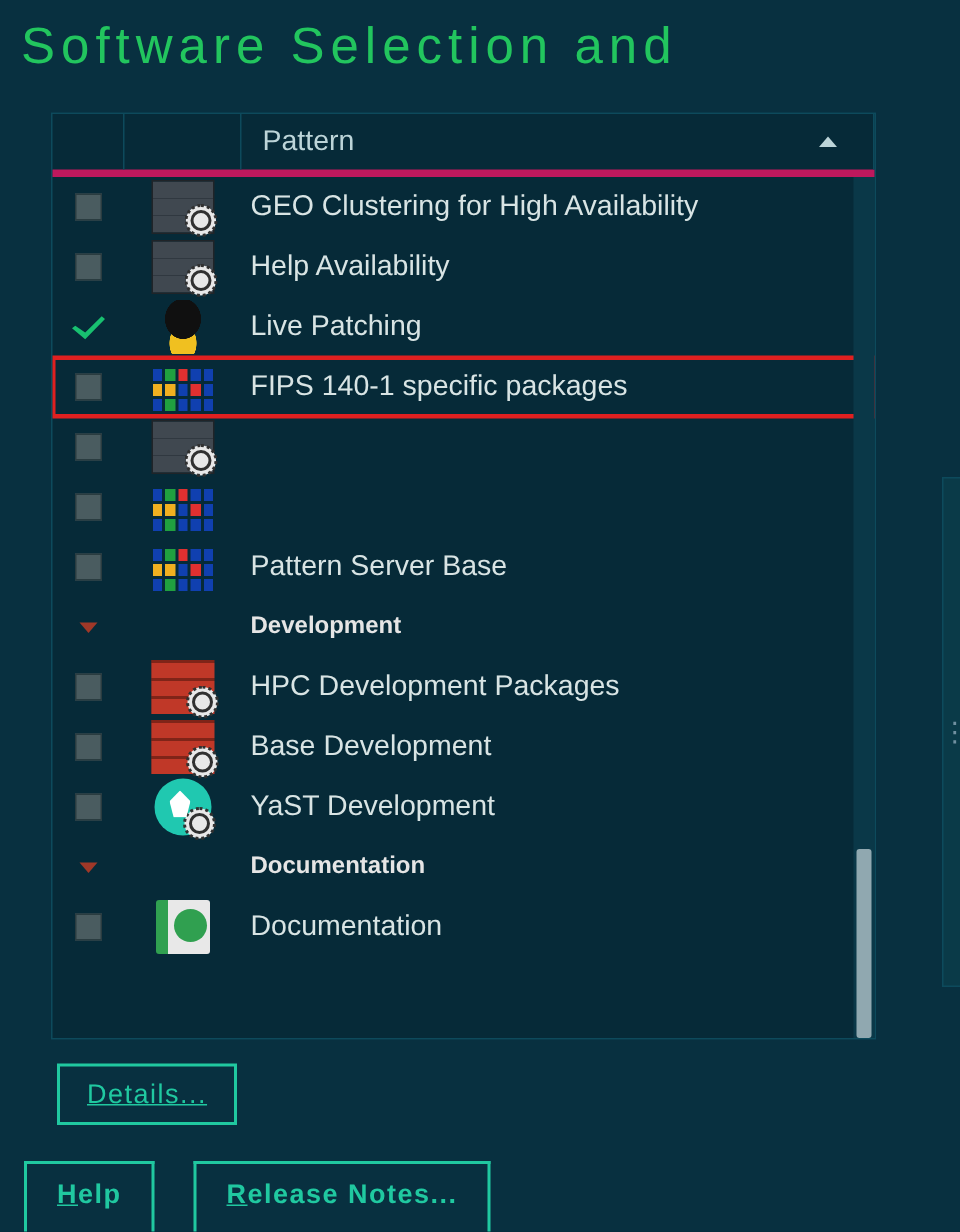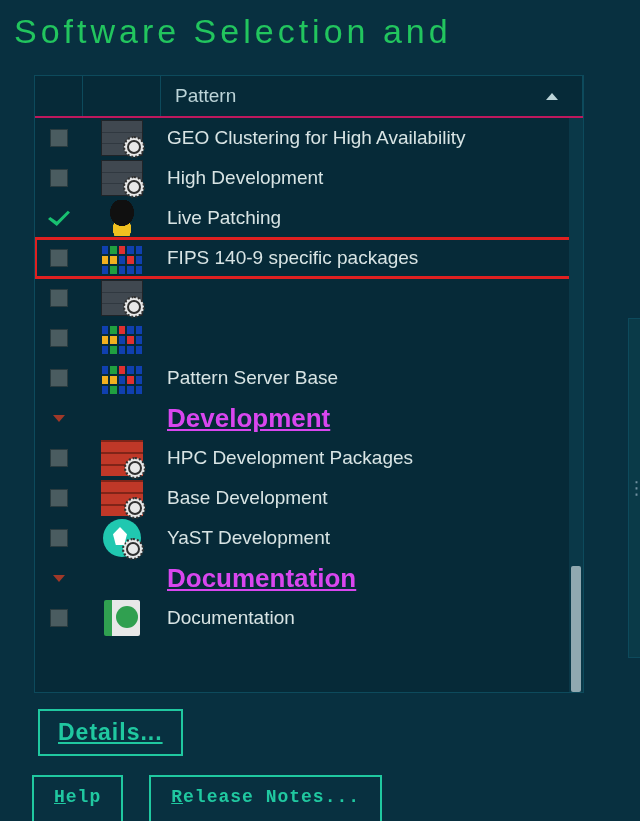--- a/index.html
+++ b/index.html
@@ -25,21 +25,21 @@
     height: 618px;
     border: 1px solid #0d4a5c;
     background: #062a38;
     display: flex;
     flex-direction: column;
     position: relative;
   }
   .header-row {
     display: flex;
     height: 42px;
-    border-bottom: 2px solid #be185d;
+    border-bottom: 5px solid #be185d;
     align-items: stretch;
     text-align: right;
   }
   .hcell {
     border-right: 1px solid #0d4a5c;
     display: flex; align-items: center;
     color: #bcd4d8;
   }
   .hcell.c0 { width: 48px; }
   .hcell.c1 { width: 78px; }
@@ -61,23 +61,22 @@
     overflow: hidden;
   }
   .row {
     display: flex;
     align-items: center;
     height: 40px;
     position: relative;
   }
   .row.section .label {
     font-weight: 700;
-    font-size: 26px;
-    color: #d946ef;
-    text-decoration: underline;
+    font-size: 16px;
+    color: #e5e5e5;
   }
   .row.highlight {
     outline: 3px solid #e02020;
     outline-offset: -2px;
   }
   .cell {
     display: flex; justify-content: center;
   }
   .cell.c0 { width: 48px; }
   .cell.c1 { width: 78px; }
@@ -173,30 +172,30 @@
     background: #90a8b0;
     border-radius: 2px;
   }
   
   .details-btn {
     display: inline-block;
     margin: 16px 0 0 38px;
     border: 2px solid #20c8a0;
     color: #20c8a0;
     padding: 8px 18px;
-    font-size: 23px;
-    font-weight: 700;
+    font-size: 18px;
+    font-weight: 400;
     text-decoration: underline;
     letter-spacing: 1px;
     cursor: pointer;
   }
   .bottom-bar {
     position: absolute;
-    left: 32px; bottom: 0;
-    display: flex; gap: 26px; font-family: Liberation Mono, monospace;
+    left: 16px; bottom: 0;
+    display: flex; gap: 26px;
   }
   .bottom-btn {
     border: 2px solid #20c8a0;
     border-bottom: none;
     color: #20c8a0;
     padding: 10px 20px 14px;
     font-size: 18px;
     font-weight: 600;
     letter-spacing: 1px;
     cursor: pointer;
@@ -248,21 +247,21 @@
         <div class="row">
           <div class="cell c0">
             <div class="checkbox"></div>
           </div>
           <div class="cell c1">
             <div class="icon server">
               <div class="gear"></div>
             </div>
           </div>
           <div class="cell c2">
-            <span class="label">High Development</span>
+            <span class="label">Help Availability</span>
           </div>
         </div>
         <div class="row">
           <div class="cell c0">
             <div class="checkbox checked"></div>
           </div>
           <div class="cell c1">
             <div class="icon tux"></div>
           </div>
           <div class="cell c2">
@@ -286,21 +285,21 @@
               <span></span>
               <span></span>
               <span></span>
               <span></span>
               <span></span>
               <span></span>
               <span></span>
             </div>
           </div>
           <div class="cell c2">
-            <span class="label">FIPS 140-9 specific packages</span>
+            <span class="label">FIPS 140-1 specific packages</span>
           </div>
         </div>
         <div class="row">
           <div class="cell c0">
             <div class="checkbox"></div>
           </div>
           <div class="cell c1">
             <div class="icon server">
               <div class="gear"></div>
             </div>

